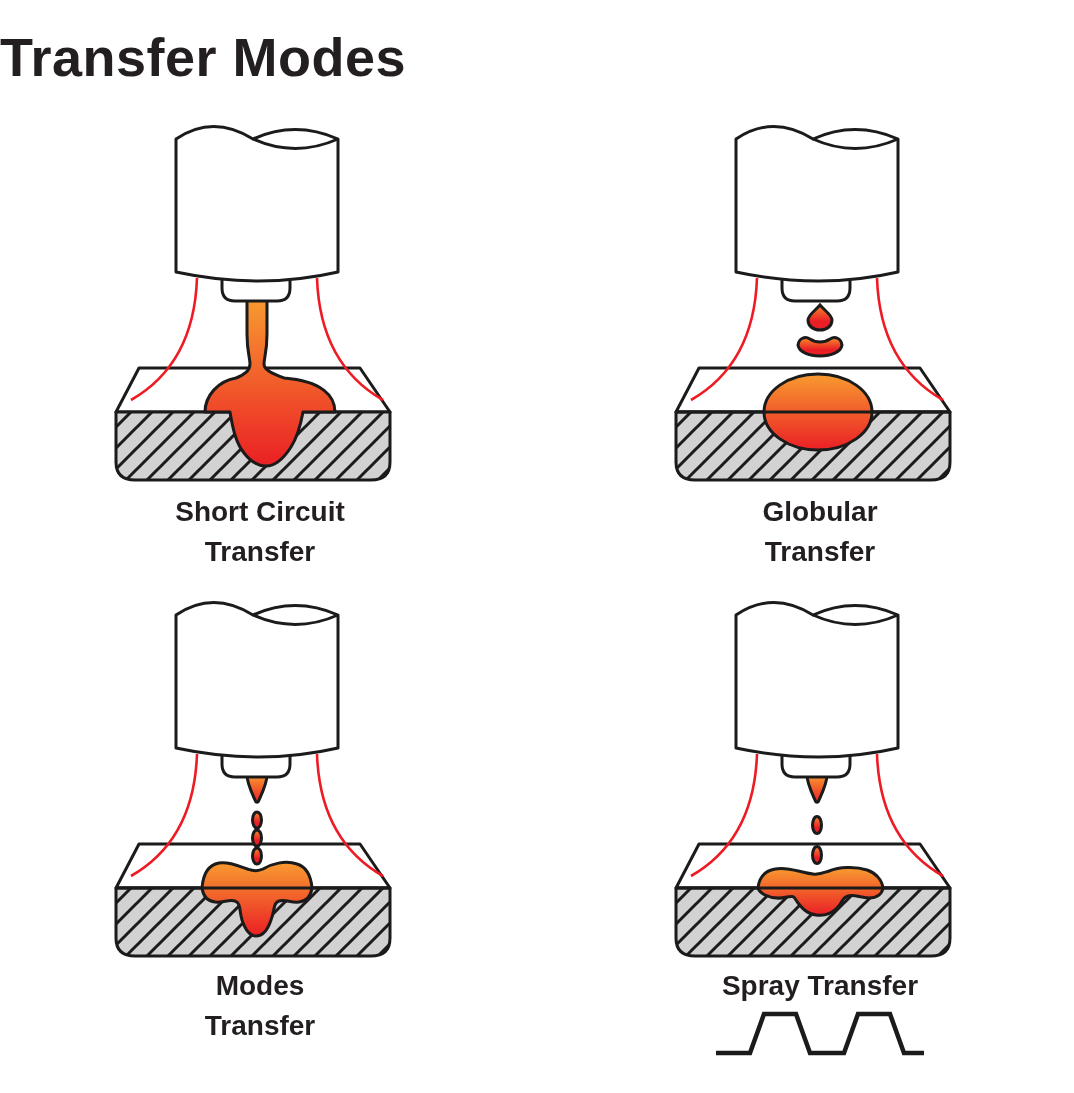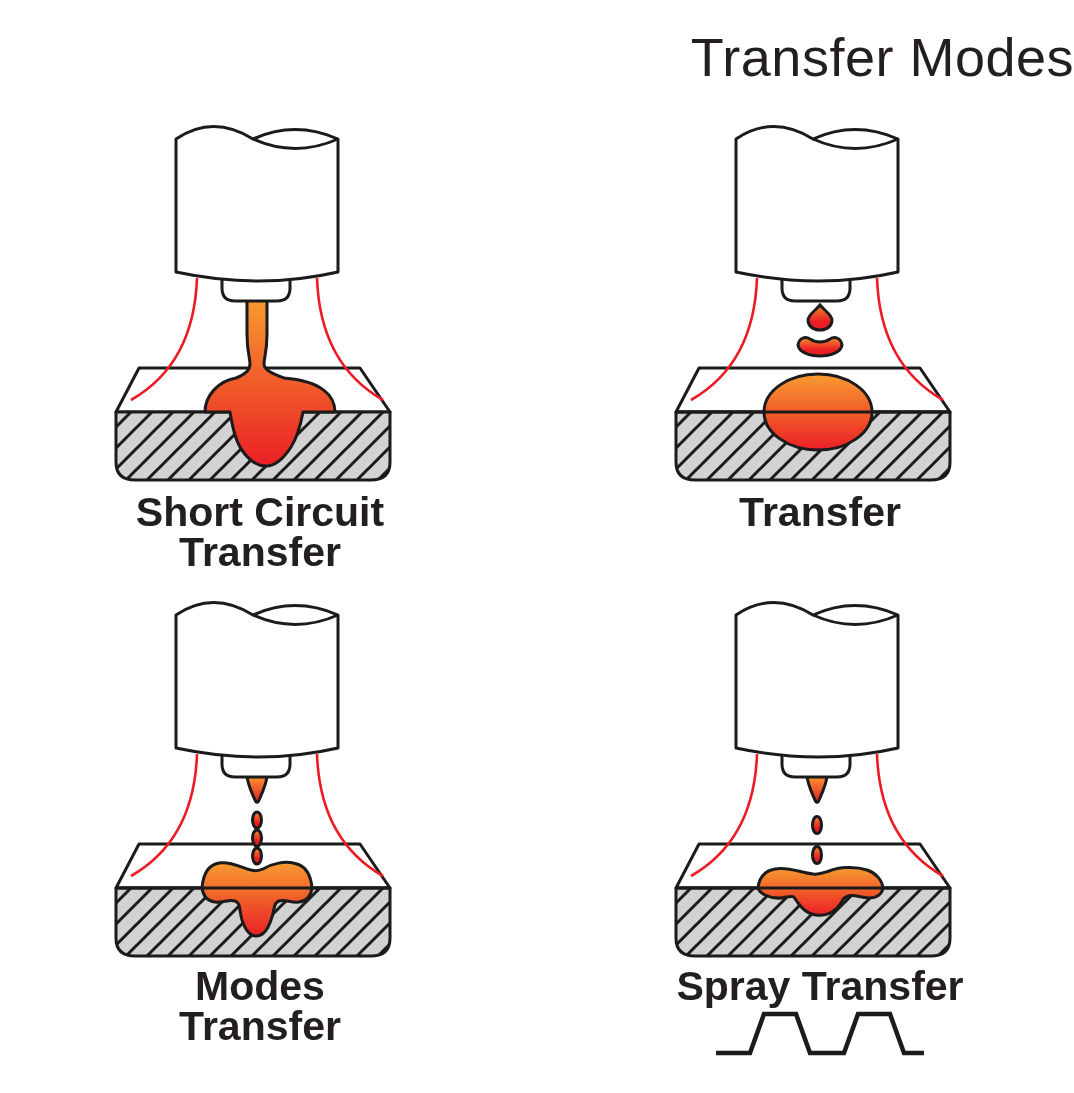--- a/index.html
+++ b/index.html
@@ -4,32 +4,32 @@
 <style>
   html,body{margin:0;padding:0;}
   body{
     width:1074px;height:1093px;position:relative;overflow:hidden;
     background:var(--background,#fff);
     font-family:"Liberation Sans","DejaVu Sans",sans-serif;
   }
   .canvas{position:absolute;inset:0;}
   .title{
     position:absolute;left:0;top:26px;width:1074px;
-    text-align:right;font-size:54px;font-weight:400;
+    text-align:left;font-size:54px;font-weight:700;
     color:var(--text,#231F20);letter-spacing:0.5px;
   }
   .panel{position:absolute;margin:0;padding:0;}
   .panel svg.torch{display:block;}
   .p1{left:95px;top:112px;}
   .p2{left:655px;top:112px;}
   .p3{left:95px;top:588px;}
   .p4{left:655px;top:588px;}
   .caption{
     position:absolute;width:330px;text-align:center;
-    font-size:41px;line-height:40px;font-weight:700;
+    font-size:28px;line-height:40px;font-weight:700;
     color:var(--text,#231F20);
   }
   .c1{left:95px;top:492px;}
   .c2{left:655px;top:492px;}
   .c3{left:95px;top:966px;}
   .c4{left:655px;top:966px;}
   .caption span{display:block;}
   .caption span:empty{display:none;}
   .waveform-wrap{position:absolute;left:655px;top:1006px;width:330px;text-align:center;}
   .waveform-wrap svg{display:inline-block;}
@@ -171,20 +171,21 @@
         <path d="M222,166 Q225,252 288,288" fill="none" stroke="#ED1C24" stroke-width="2.6"></path>
       </g>
     </svg>
   </figure>
 
   <figcaption class="caption c1">
     <span>Short Circuit</span>
     <span>Transfer</span>
   </figcaption>
   <figcaption class="caption c2">
+    <span>Globular</span>
     <span>Transfer</span>
   </figcaption>
   <figcaption class="caption c3">
     <span>Modes</span>
     <span>Transfer</span>
   </figcaption>
   <figcaption class="caption c4">
     <span>Spray Transfer</span>
 
   </figcaption>

